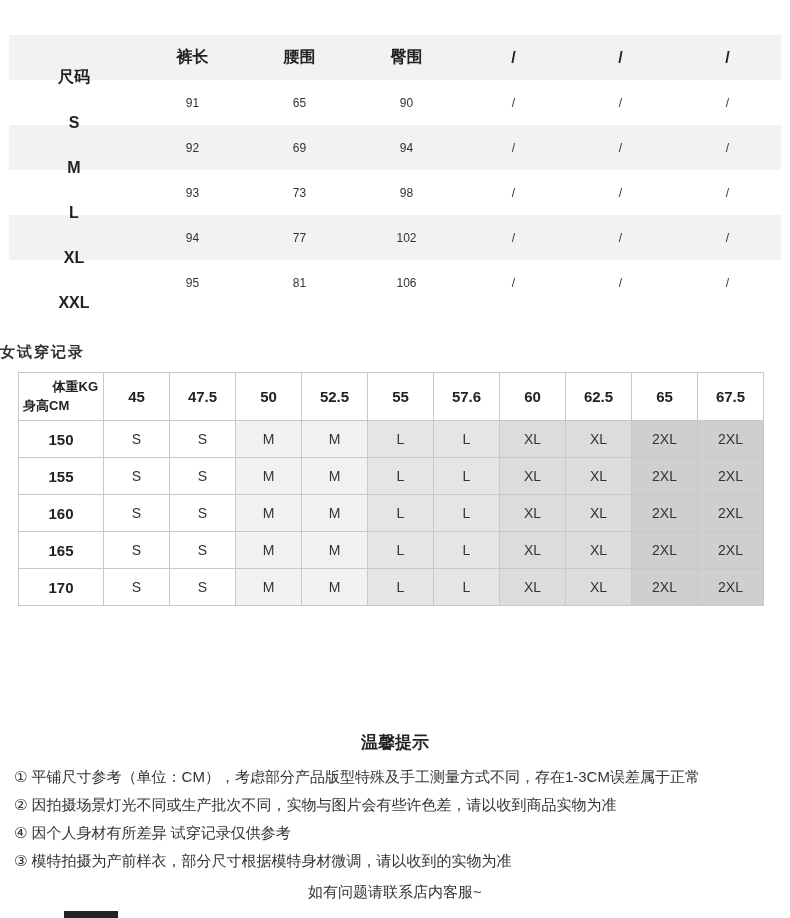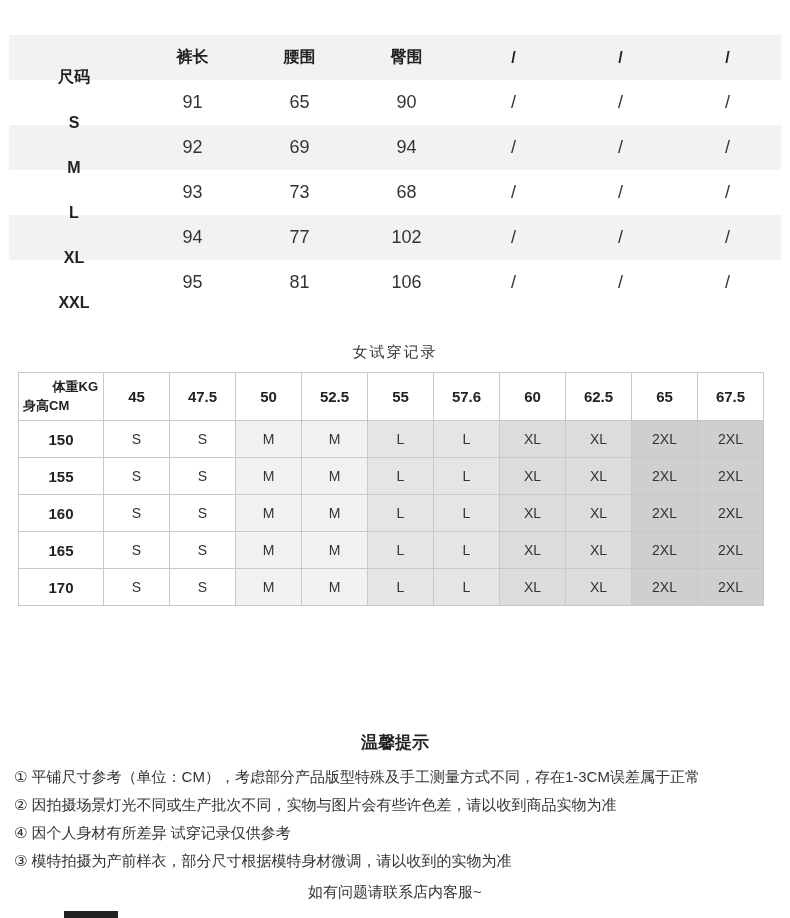--- a/index.html
+++ b/index.html
@@ -7,26 +7,26 @@
   body {
     width:790px; height:918px; position:relative; overflow:hidden;
     font-family:"Liberation Sans","DejaVu Sans",sans-serif; color:#333;
   }
 
   
   .size-table { position:absolute; top:35px; left:9px; width:772px; }
   .st-row { display:flex; height:45px; align-items:center; }
   .st-header { background:#f2f2f2; }
   .st-row.alt { background:#f2f2f2; }
-  .st-cell { flex:1; text-align:center; font-size:18px; color:#333; }
+  .st-cell { flex:1; text-align:center; font-size:12px; color:#333; }
   .st-cell.first { flex:0 0 130px; font-weight:bold; font-size:16px; color:#222;margin-top:40px; }
   .st-header .st-cell { font-weight:bold; font-size:16px; color:#222; }
 
   
-  .fit-title { position:absolute; top:343px; left:0; width:100%; text-align:center; font-size:15px; color:#333; letter-spacing:2px; }
+  .fit-title { position:absolute; top:343px; left:0; width:100%; font-size:15px; color:#333; letter-spacing:2px;font-weight:bold; }
   .fit-table { position:absolute; top:372px; left:18px; border-collapse:collapse; table-layout:fixed; }
   .fit-table td { border:1px solid #c8c8c8; text-align:center; vertical-align:middle; background:#fff; }
   .ft-w, .ft-h { font-weight:bold; font-size:15px; color:#222; }
   .ft-w { width:66px; height:48px; }
   .ft-h { width:85px; height:37px; }
   .fit-cell { font-size:14px; color:#333; height:37px; }
   .ft-corner {
     position:relative; width:85px; height:48px;
     background:linear-gradient(to bottom right,
       transparent calc(50% - 0.7px),
@@ -79,21 +79,21 @@
       <div class="st-cell">94</div>
       <div class="st-cell">/</div>
       <div class="st-cell">/</div>
       <div class="st-cell">/</div>
     </div>
 
     <div class="st-row">
       <div class="st-cell first">L</div>
       <div class="st-cell">93</div>
       <div class="st-cell">73</div>
-      <div class="st-cell">68</div>
+      <div class="st-cell">98</div>
       <div class="st-cell">/</div>
       <div class="st-cell">/</div>
       <div class="st-cell">/</div>
     </div>
 
     <div class="st-row alt">
       <div class="st-cell first">XL</div>
       <div class="st-cell">94</div>
       <div class="st-cell">77</div>
       <div class="st-cell">102</div>

